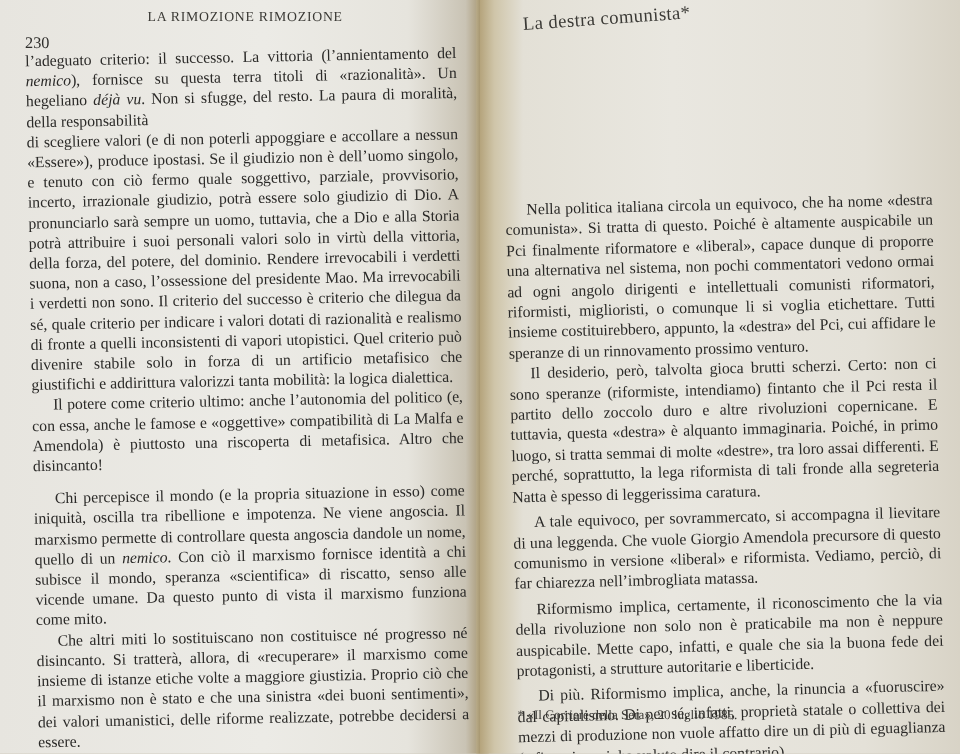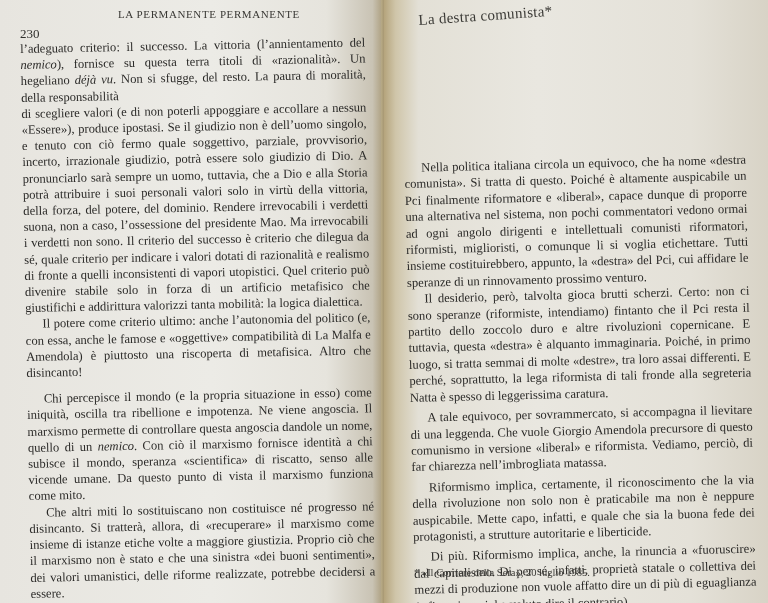--- a/index.html
+++ b/index.html
@@ -58,21 +58,21 @@
     position: absolute; top: 0; left: 381px; width: 10px; height: 603px;
     background: linear-gradient(90deg, #b8ab88 0%, #a2916a 40%, #bcae8c 100%);
   }
 </style>
 </head>
 <body>
 
 <div class="spread">
 
   <div class="page page-left">
-    <div class="running-head">LA PERMANENTE PERMANENTE</div>
+    <div class="running-head">LA RIMOZIONE RIMOZIONE</div>
     <div class="page-number">230</div>
     <div class="left-body">
       <p class="noindent">l’adeguato criterio: il successo. La vittoria (l’annientamento del <em>nemico</em>), fornisce su questa terra titoli di «razionalità». Un hegeliano <em>déjà vu</em>. Non si sfugge, del resto. La paura di moralità, della responsabilità</p>
       <p class="noindent">di scegliere valori (e di non poterli appoggiare e accollare a nessun «Essere»), produce ipostasi. Se il giudizio non è dell’uomo singolo, e tenuto con ciò fermo quale soggettivo, parziale, provvisorio, incerto, irrazionale giudizio, potrà essere solo giudizio di Dio. A pronunciarlo sarà sempre un uomo, tuttavia, che a Dio e alla Storia potrà attribuire i suoi personali valori solo in virtù della vittoria, della forza, del potere, del dominio. Rendere irrevocabili i verdetti suona, non a caso, l’ossessione del presidente Mao. Ma irrevocabili i verdetti non sono. Il criterio del successo è criterio che dilegua da sé, quale criterio per indicare i valori dotati di razionalità e realismo di fronte a quelli inconsistenti di vapori utopistici. Quel criterio può divenire stabile solo in forza di un artificio metafisico che giustifichi e addirittura valorizzi tanta mobilità: la logica dialettica.</p>
       <p>Il potere come criterio ultimo: anche l’autonomia del politico (e, con essa, anche le famose e «oggettive» compatibilità di La Malfa e Amendola) è piuttosto una riscoperta di metafisica. Altro che disincanto!</p>
       <p class="gap">Chi percepisce il mondo (e la propria situazione in esso) come iniquità, oscilla tra ribellione e impotenza. Ne viene angoscia. Il marxismo permette di controllare questa angoscia dandole un nome, quello di un <em>nemico</em>. Con ciò il marxismo fornisce identità a chi subisce il mondo, speranza «scientifica» di riscatto, senso alle vicende umane. Da questo punto di vista il marxismo funziona come mito.</p>
       <p>Che altri miti lo sostituiscano non costituisce né progresso né disincanto. Si tratterà, allora, di «recuperare» il marxismo come insieme di istanze etiche volte a maggiore giustizia. Proprio ciò che il marxismo non è stato e che una sinistra «dei buoni sentimenti», dei valori umanistici, delle riforme realizzate, potrebbe decidersi a essere.</p>
     </div>
   </div>
 

